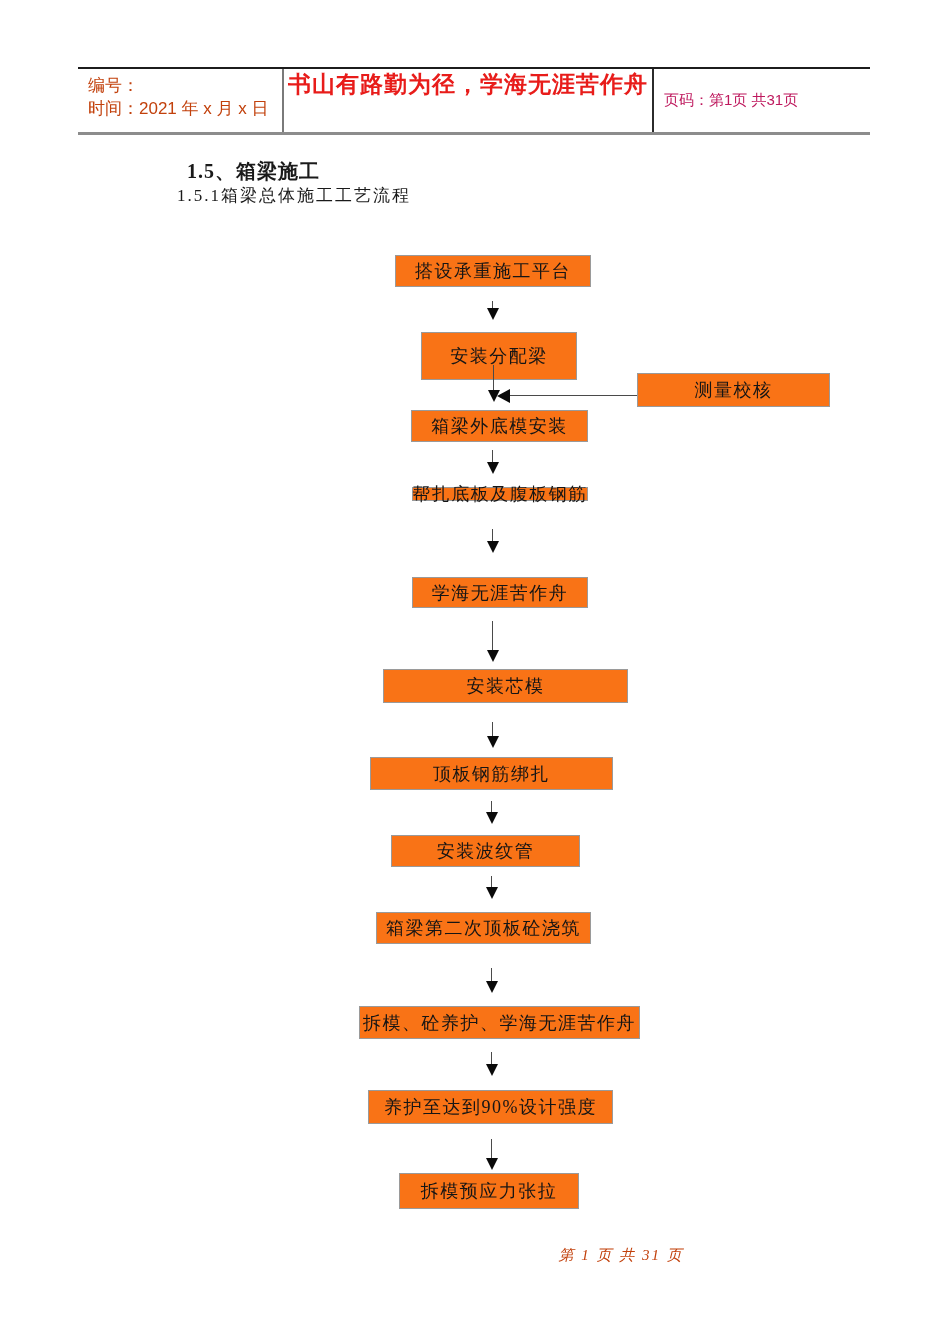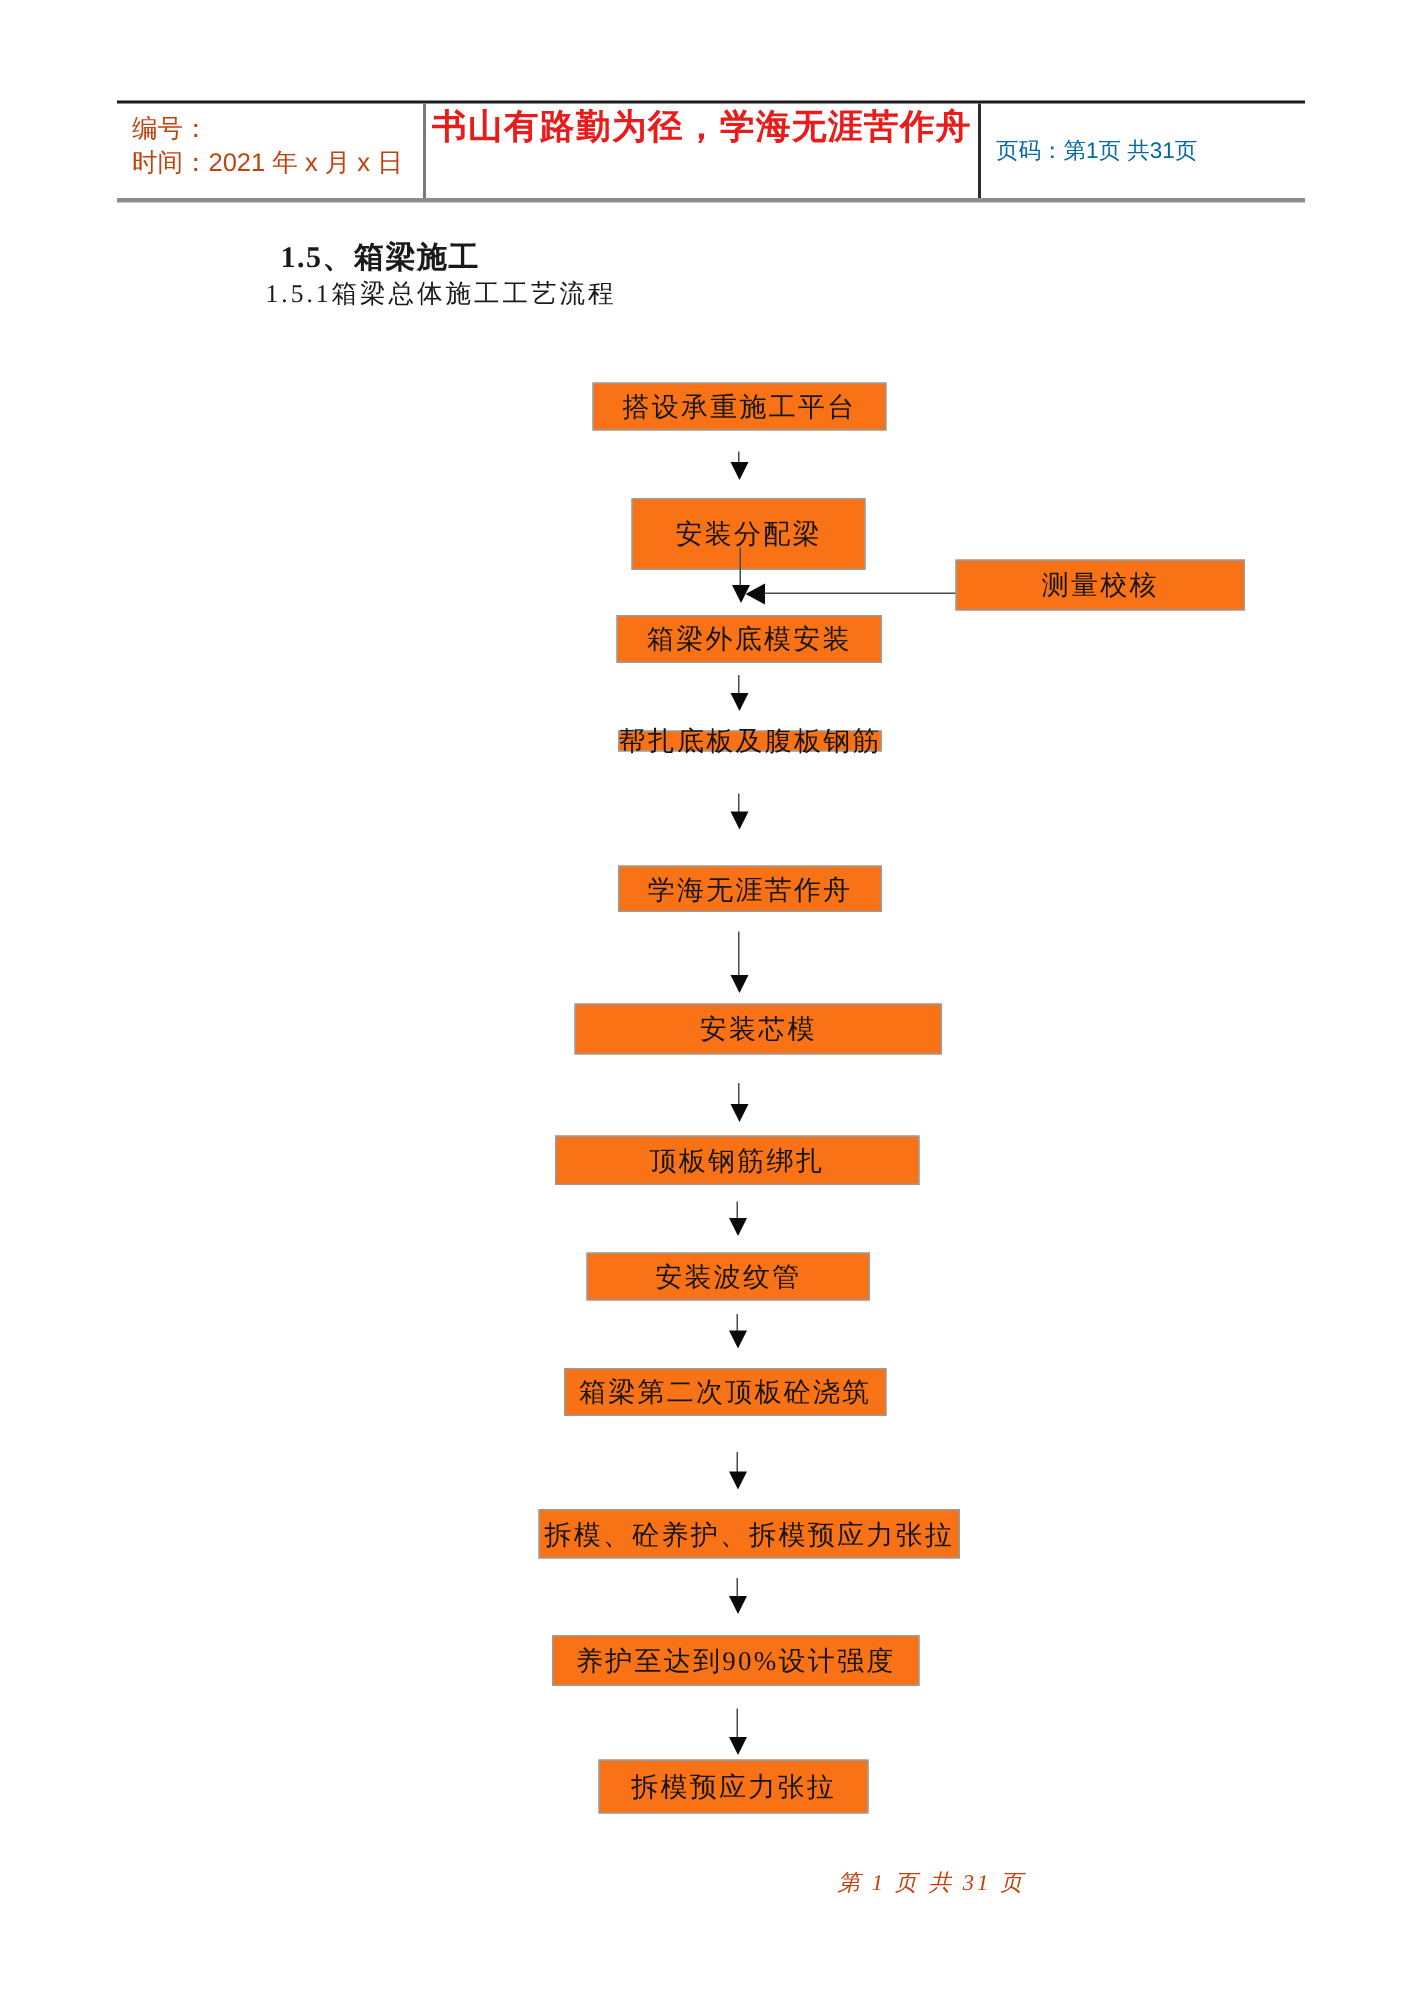--- a/index.html
+++ b/index.html
@@ -17,21 +17,21 @@
     border-top:2px solid #1c1c1c; border-bottom:3px solid #8c8c8c;
     display:flex; flex-direction:row;
     font-family:"Liberation Sans","DejaVu Sans",sans-serif;
   }
   .hdr-cell1 { width:204px; padding:5px 0 0 10px; font-size:17px; line-height:23px; color:#c2410c; }
   .hdr-cell2 {
     width:372px; border-left:2px solid #7a7a7a; border-right:2px solid #2b2b2b;
     display:flex; align-items:flex-start; justify-content:center;
   }
   .hdr-motto { font-size:23px; font-weight:bold; color:#e81c1a; letter-spacing:1px; white-space:nowrap; }
-  .hdr-cell3 { flex:1; display:flex; align-items:center; padding-left:10px; font-size:15px; color:#0369a1; }
+  .hdr-cell3 { flex:1; display:flex; align-items:center; padding-left:10px; font-size:15px; color:#be185d; }
 
   
   .sec-title {
     position:absolute; left:187px; top:158px;
     font-size:20px; font-weight:bold; letter-spacing:1px;
   }
   .sub-title {
     position:absolute; left:177px; top:184px;
     font-size:17px; letter-spacing:2px;
   }
@@ -92,21 +92,21 @@
   <div class="flow-box" style="left:395px; top:255px; width:196px; height:32px;">搭设承重施工平台</div>
   <div class="flow-box" style="left:421px; top:332px; width:156px; height:48px;">安装分配梁</div>
   <div class="flow-box" style="left:637px; top:373px; width:193px; height:34px;">测量校核</div>
   <div class="flow-box" style="left:411px; top:410px; width:177px; height:32px;">箱梁外底模安装</div>
   <div class="flow-box" style="left:412px; top:487px; width:176px; height:14px;">帮扎底板及腹板钢筋</div>
   <div class="flow-box" style="left:412px; top:577px; width:176px; height:31px;">学海无涯苦作舟</div>
   <div class="flow-box" style="left:383px; top:669px; width:245px; height:34px;">安装芯模</div>
   <div class="flow-box" style="left:370px; top:757px; width:243px; height:33px;">顶板钢筋绑扎</div>
   <div class="flow-box" style="left:391px; top:835px; width:189px; height:32px;">安装波纹管</div>
   <div class="flow-box" style="left:376px; top:912px; width:215px; height:32px;">箱梁第二次顶板砼浇筑</div>
-  <div class="flow-box" style="left:359px; top:1006px; width:281px; height:33px;">拆模、砼养护、拆模预应力张拉</div>
+  <div class="flow-box" style="left:359px; top:1006px; width:281px; height:33px;">拆模、砼养护、学海无涯苦作舟</div>
   <div class="flow-box" style="left:368px; top:1090px; width:245px; height:34px;">养护至达到90%设计强度</div>
   <div class="flow-box" style="left:399px; top:1173px; width:180px; height:36px;">拆模预应力张拉</div>
 
   <div class="v-arrow" style="left:487px; top:301px; height:19px;">
     <div class="a-line"></div>
     <div class="a-head"></div>
   </div>
   <div class="v-arrow" style="left:488px; top:365px; height:37px;">
     <div class="a-line"></div>
     <div class="a-head"></div>

